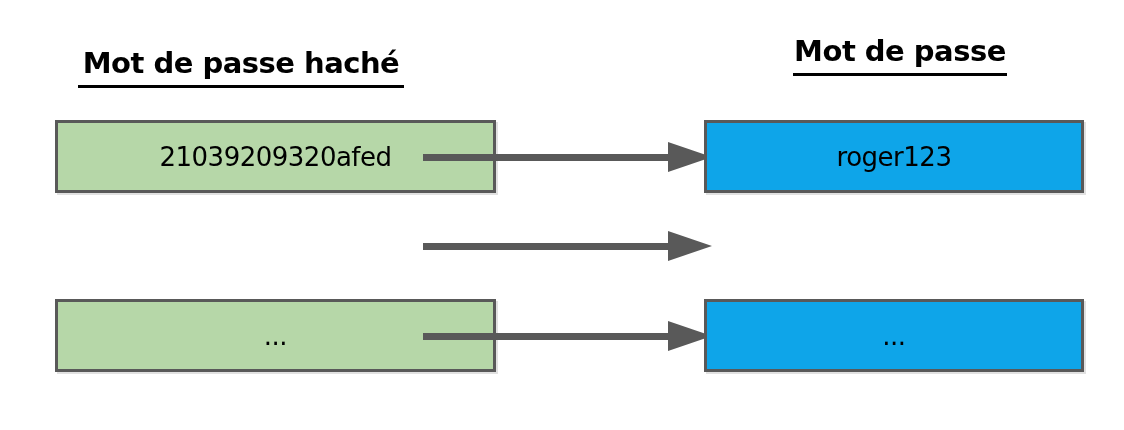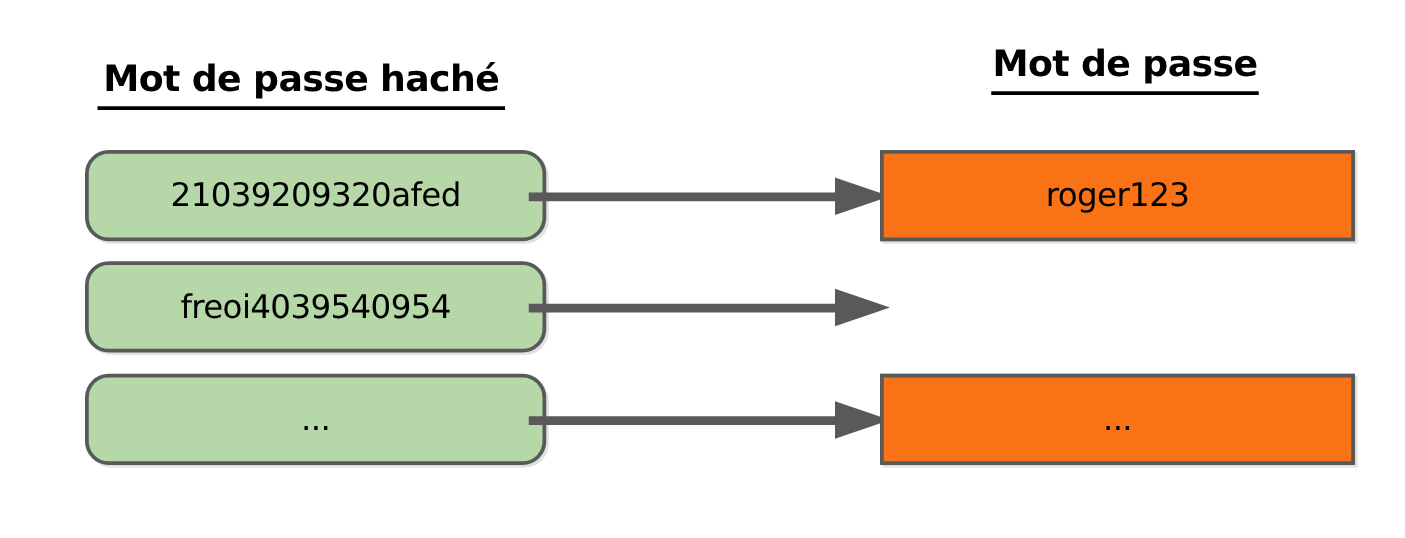--- a/index.html
+++ b/index.html
@@ -43,29 +43,28 @@
     height: 73px;
     border: 3px solid #595959;
     display: flex;
     align-items: center;
     justify-content: center;
     font-size: 26px;
     letter-spacing: -0.5px;
     box-shadow: 2px 2px 0 rgba(89, 89, 89, 0.18);
   }
   .box-hash {
-    left: 68px;
-    width: 369px;
+    left: 55px;
+    width: 441px;
     background: #b6d7a8;
-    border-radius: 19px;
   }
   .box-plain {
     left: 704px;
     width: 380px;
-    background: #f97316;
+    background: #0ea5e9;
   }
   .row-0 { top: 120px; }
   .row-1 { top: 209px; }
   .row-2 { top: 299px; }
   .arrow {
     position: absolute;
     left: 423px;
     width: 289px;
     height: 30px;
   }
@@ -100,21 +99,20 @@
 
   <div class="col-header header-left">Mot de passe haché</div>
 
   <div class="box box-hash row-0">21039209320afed</div>
   <div class="arrow arrow-0">
     <div class="shaft"></div>
     <div class="head"></div>
   </div>
   <div class="box box-plain row-0">roger123</div>
 
-  <div class="box box-hash row-1">freoi4039540954</div>
   <div class="arrow arrow-1">
     <div class="shaft"></div>
     <div class="head"></div>
   </div>
 
   <div class="box box-hash row-2">...</div>
   <div class="arrow arrow-2">
     <div class="shaft"></div>
     <div class="head"></div>
   </div>

